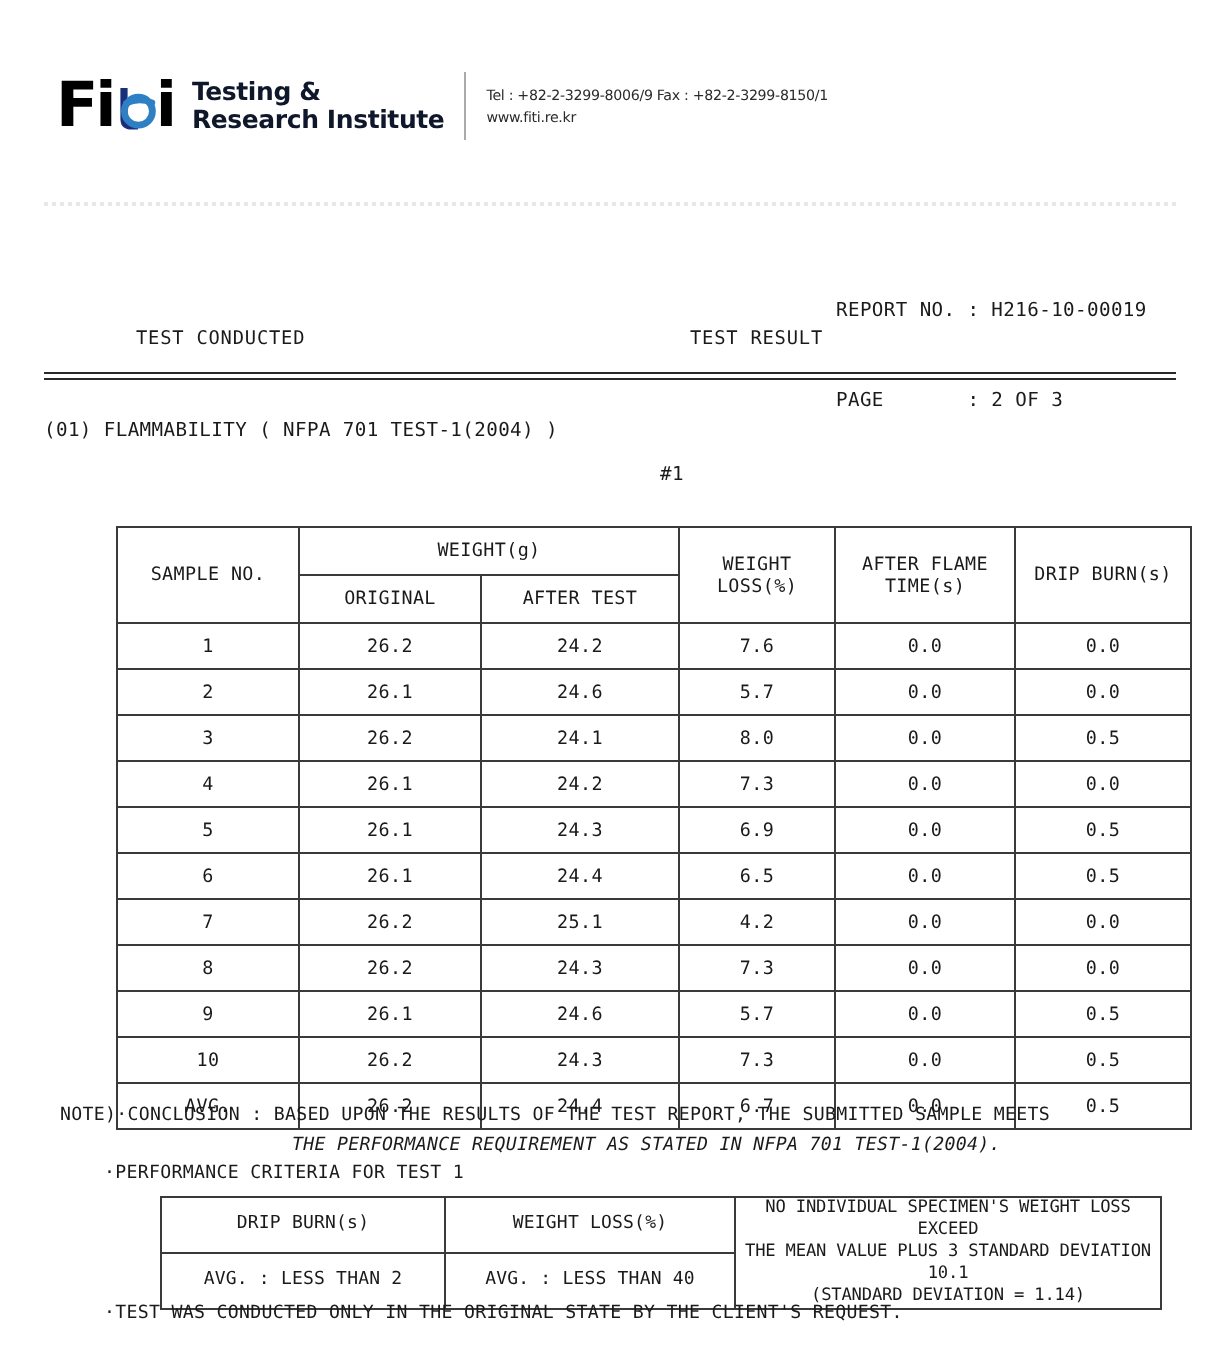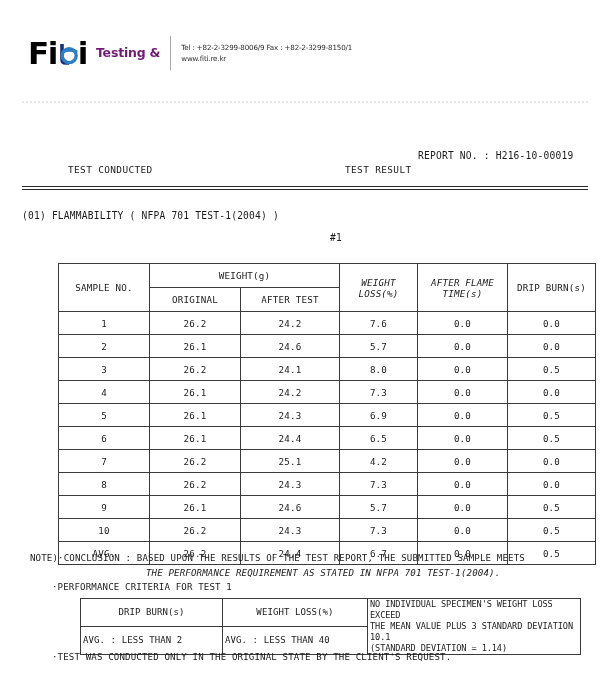--- a/index.html
+++ b/index.html
@@ -48,21 +48,21 @@
     width: 22px;
     height: 24px;
     margin: 0 0px 0 0px;
   }
   .logo-ring svg { position: absolute; left: 0; top: 1px; }
   .logo-words {
     font-family: "DejaVu Sans", sans-serif;
     font-weight: bold;
     font-size: 12.5px;
     line-height: 14px;
-    color: #701a75;
+    color: #0f172a;
     margin-left: 9px;
     letter-spacing: -0.2px;
   }
   .logo-divider {
     width: 1px;
     height: 34px;
     background: #aaaaaa;
     margin-left: 10px;
     margin-right: 10px;
   }
@@ -162,21 +162,21 @@
     line-height: 11px;
   }
   table.results thead th { height: 23px; }
   table.results thead tr.hrow1 th.tall { height: 46px; }
   .c-sample { width: 91px; }
   .c-orig   { width: 91px; }
   .c-after  { width: 99px; }
   .c-loss   { width: 78px; }
   .c-flame  { width: 90px; }
   .c-drip   { width: 88px; }
-  .two-line { line-height: 11.5px; font-style: italic; }
+  .two-line { line-height: 11.5px; }
 
   
   .notes {
     position: absolute;
     left: 30px;
     top: 551px;
     width: 560px;
     font-size: 9.1px;
     letter-spacing: 0.15px;
     line-height: 14.5px;
@@ -196,20 +196,21 @@
     border-collapse: collapse;
     width: 500px;
     table-layout: fixed;
     font-size: 9.0px;
     letter-spacing: 0.1px;
   }
   table.criteria th,
   table.criteria td {
     border: 1px solid #3a3a3a;
     font-weight: normal;
+    text-align: center;
     height: 21px;
     padding: 0 2px;
     line-height: 11px;
   }
   .cr-c1 { width: 142px; }
   .cr-c2 { width: 145px; }
   .cr-c3 { width: 213px; }
   td.cr-note {
     text-align: left;
     padding: 1px 4px;
@@ -238,33 +239,35 @@
         <svg width="22" height="24" viewBox="0 0 22 24" xmlns="http://www.w3.org/2000/svg">
           <path d="M6 2 L6 17.5 Q6 21 10 21 L13 21" stroke="#1a2f7a" stroke-width="3.6" fill="none" stroke-linecap="butt"></path>
           <circle cx="13.2" cy="13.6" r="7" fill="none" stroke="#2e7fc4" stroke-width="3.4"></circle>
           <path d="M7.2 9.6 Q13.5 6.6 20 9.4" stroke="#2e7fc4" stroke-width="3.2" fill="none" stroke-linecap="round"></path>
         </svg>
       </span>
       <span>i</span>
     </div>
     <div class="logo-words">
       <div>Testing &amp;</div>
+      <div>Research Institute</div>
     </div>
     <div class="logo-divider"></div>
     <div class="addr">
       <div>Tel : +82-2-3299-8006/9  Fax : +82-2-3299-8150/1</div>
       <div>www.fiti.re.kr</div>
     </div>
   </div>
 </div>
 
 <div class="dotted-rule"></div>
 
 <div class="meta">
   <div>REPORT NO. : H216-10-00019</div>
+  <div>PAGE       : 2 OF 3</div>
 </div>
 
 <div class="col-heads">
   <span class="h-conducted">TEST CONDUCTED</span>
   <span class="h-result">TEST RESULT</span>
 </div>
 
 <div class="double-rule">
   <span></span>
     <span></span>

